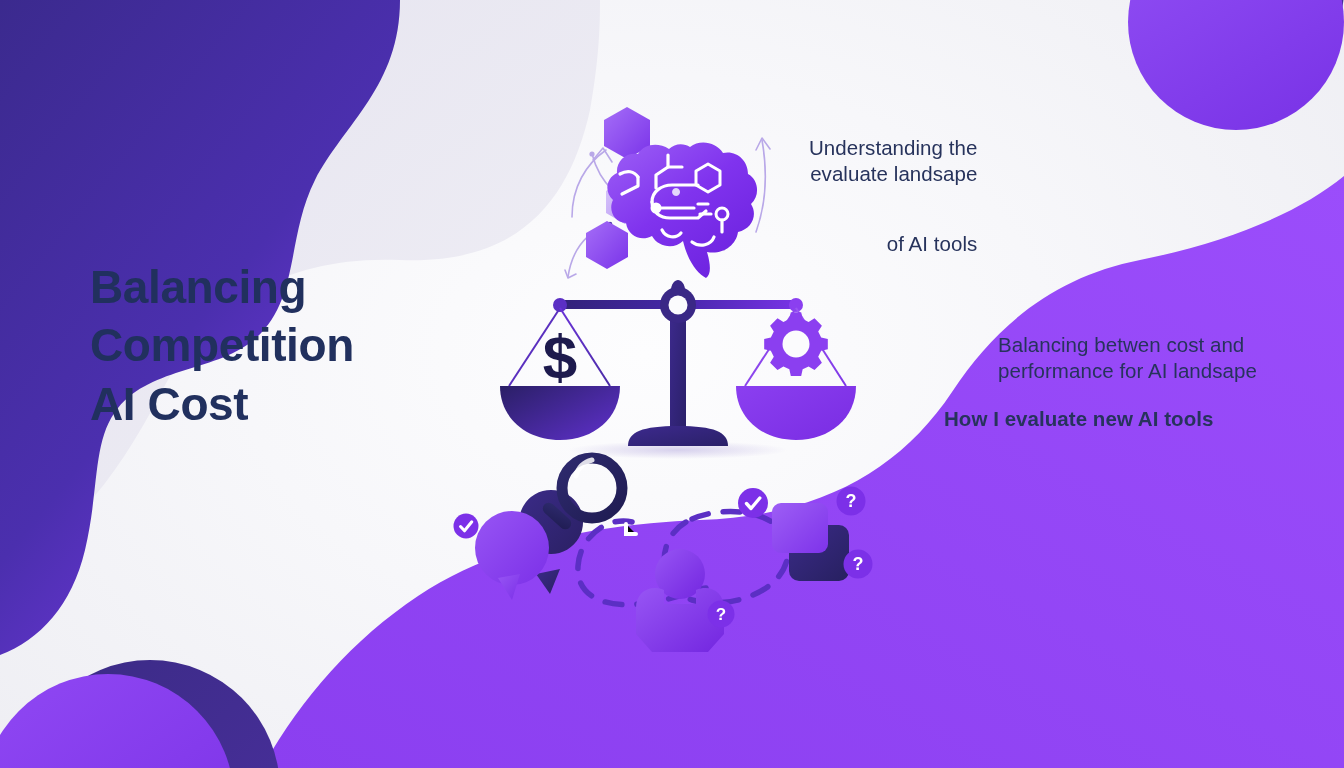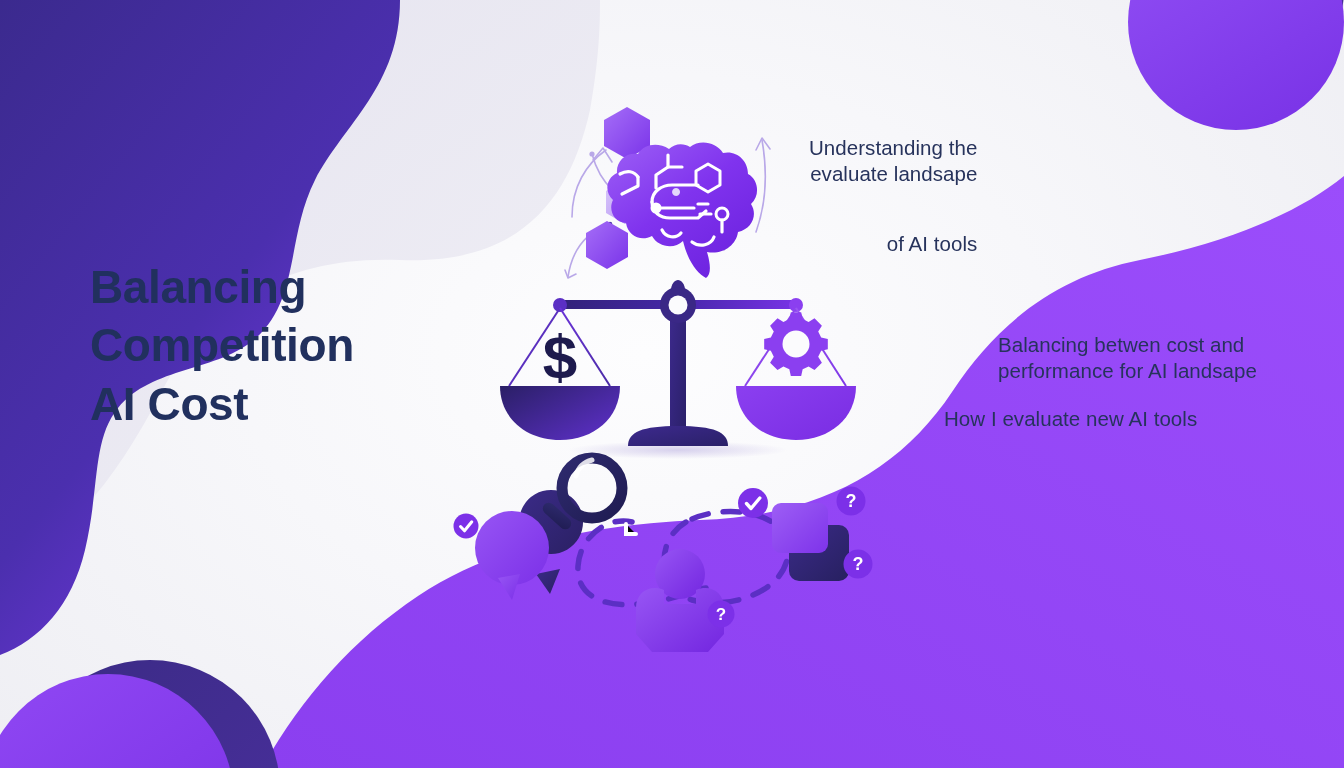--- a/index.html
+++ b/index.html
@@ -41,21 +41,21 @@
     line-height:1.28;
     letter-spacing:0.05px;
     font-weight:400;
   }
   .callout .ln { display:block; white-space:nowrap; }
 
   #callout-top    { left:809px; top:135px;text-align:right; }
   #callout-top .ln:nth-child(2){ margin-left:-3px; }
   #callout-top .ln:nth-child(3){ margin-left:-5px;margin-top:44px; }
   #callout-mid    { left:998px; top:332px; }
-  #callout-bottom { left:944px; top:406px; }
+  #callout-bottom { left:944px; top:406px;font-weight:bold; }
 
   
   .art { position:absolute; pointer-events:none; }
   .art svg { display:block; overflow:visible; }
 
   #art-brain   { left:548px; top:92px;  }
   #art-scale   { left:492px; top:278px; }
   #art-bottom  { left:440px; top:462px; }
 </style>
 </head>

